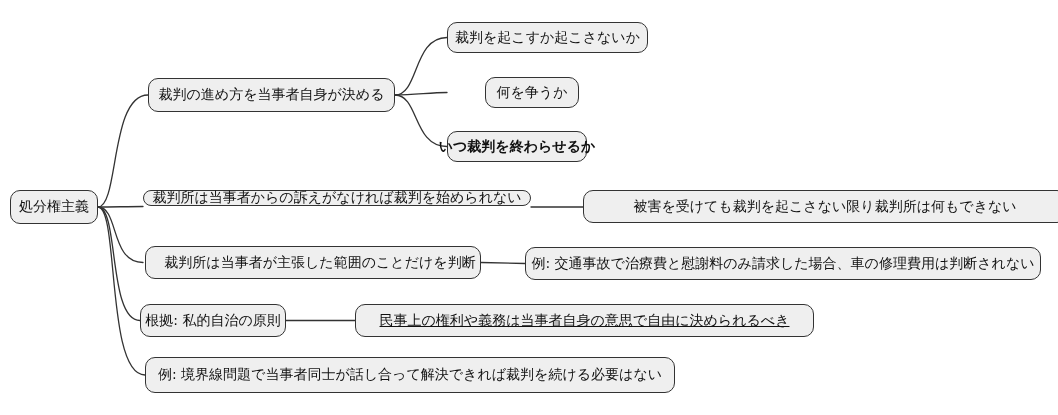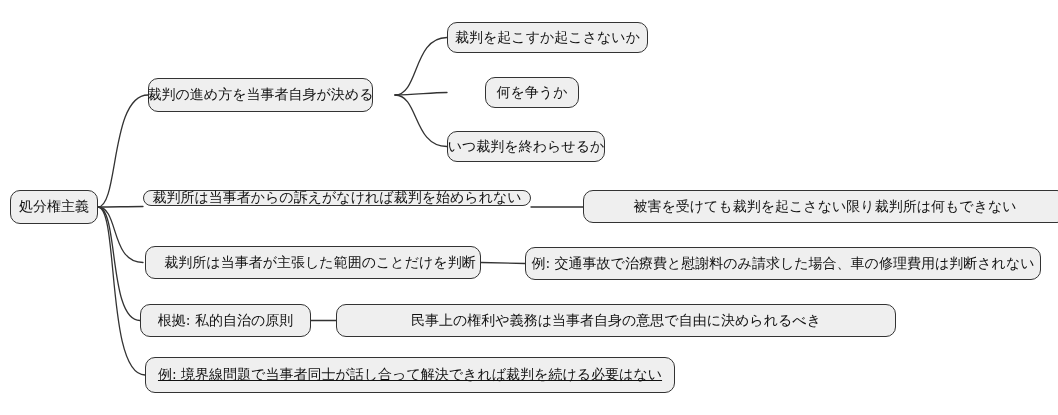--- a/index.html
+++ b/index.html
@@ -56,35 +56,35 @@
     <path d="M395,95 C419,95 413,37.5 447,37.5"></path>
     <path d="M395,95 C415,95 430,92.5 447,92.5"></path>
     <path d="M395,95 C419,95 413,146.5 447,146.5"></path>
     <path d="M531,207 L583,207"></path>
     <path d="M481,262.5 L525,263.5"></path>
     <path d="M285,320.5 L355,320.5"></path>
   </svg>
 
   <div class="node" style="left:10px;  top:190px; width:88px;  height:34px;text-align:center;">処分権主義</div>
 
-  <div class="node" style="left:148px; top:78px;  width:225px; height:34px;">裁判の進め方を当事者自身が決める</div>
+  <div class="node" style="left:148px; top:78px;  width:247px; height:34px;">裁判の進め方を当事者自身が決める</div>
 
   <div class="node" style="left:447px; top:22px;  width:201px; height:31px;">裁判を起こすか起こさないか</div>
 
   <div class="node" style="left:447px; top:77px;  width:94px;  height:31px;margin-left:38px;">何を争うか</div>
 
-  <div class="node" style="left:447px; top:131px; width:158px; height:31px;">いつ裁判を終わらせるか</div>
+  <div class="node" style="left:447px; top:131px; width:140px; height:31px;font-weight:bold;">いつ裁判を終わらせるか</div>
 
   <div class="node" style="left:143px; top:190px; width:388px; height:16px;">裁判所は当事者からの訴えがなければ裁判を始められない</div>
 
   <div class="node" style="left:583px; top:190px; width:484px; height:33px;">被害を受けても裁判を起こさない限り裁判所は何もできない</div>
 
   <div class="node" style="left:145px; top:246px; width:336px; height:33px;padding-left:24px;">裁判所は当事者が主張した範囲のことだけを判断</div>
 
   <div class="node" style="left:525px; top:247px; width:516px; height:33px;">例: 交通事故で治療費と慰謝料のみ請求した場合、車の修理費用は判断されない</div>
 
-  <div class="node" style="left:140px; top:304px; width:171px; height:33px;">根拠: 私的自治の原則</div>
+  <div class="node" style="left:140px; top:304px; width:146px; height:33px;">根拠: 私的自治の原則</div>
 
-  <div class="node" style="left:336px; top:304px; width:560px; height:33px;">民事上の権利や義務は当事者自身の意思で自由に決められるべき</div>
+  <div class="node" style="left:355px; top:304px; width:459px; height:33px;text-decoration:underline;">民事上の権利や義務は当事者自身の意思で自由に決められるべき</div>
 
-  <div class="node" style="left:145px; top:357px; width:530px; height:36px;text-decoration:underline;">例: 境界線問題で当事者同士が話し合って解決できれば裁判を続ける必要はない</div>
+  <div class="node" style="left:145px; top:357px; width:530px; height:36px;">例: 境界線問題で当事者同士が話し合って解決できれば裁判を続ける必要はない</div>
 
 </div>
 
 </body></html>

